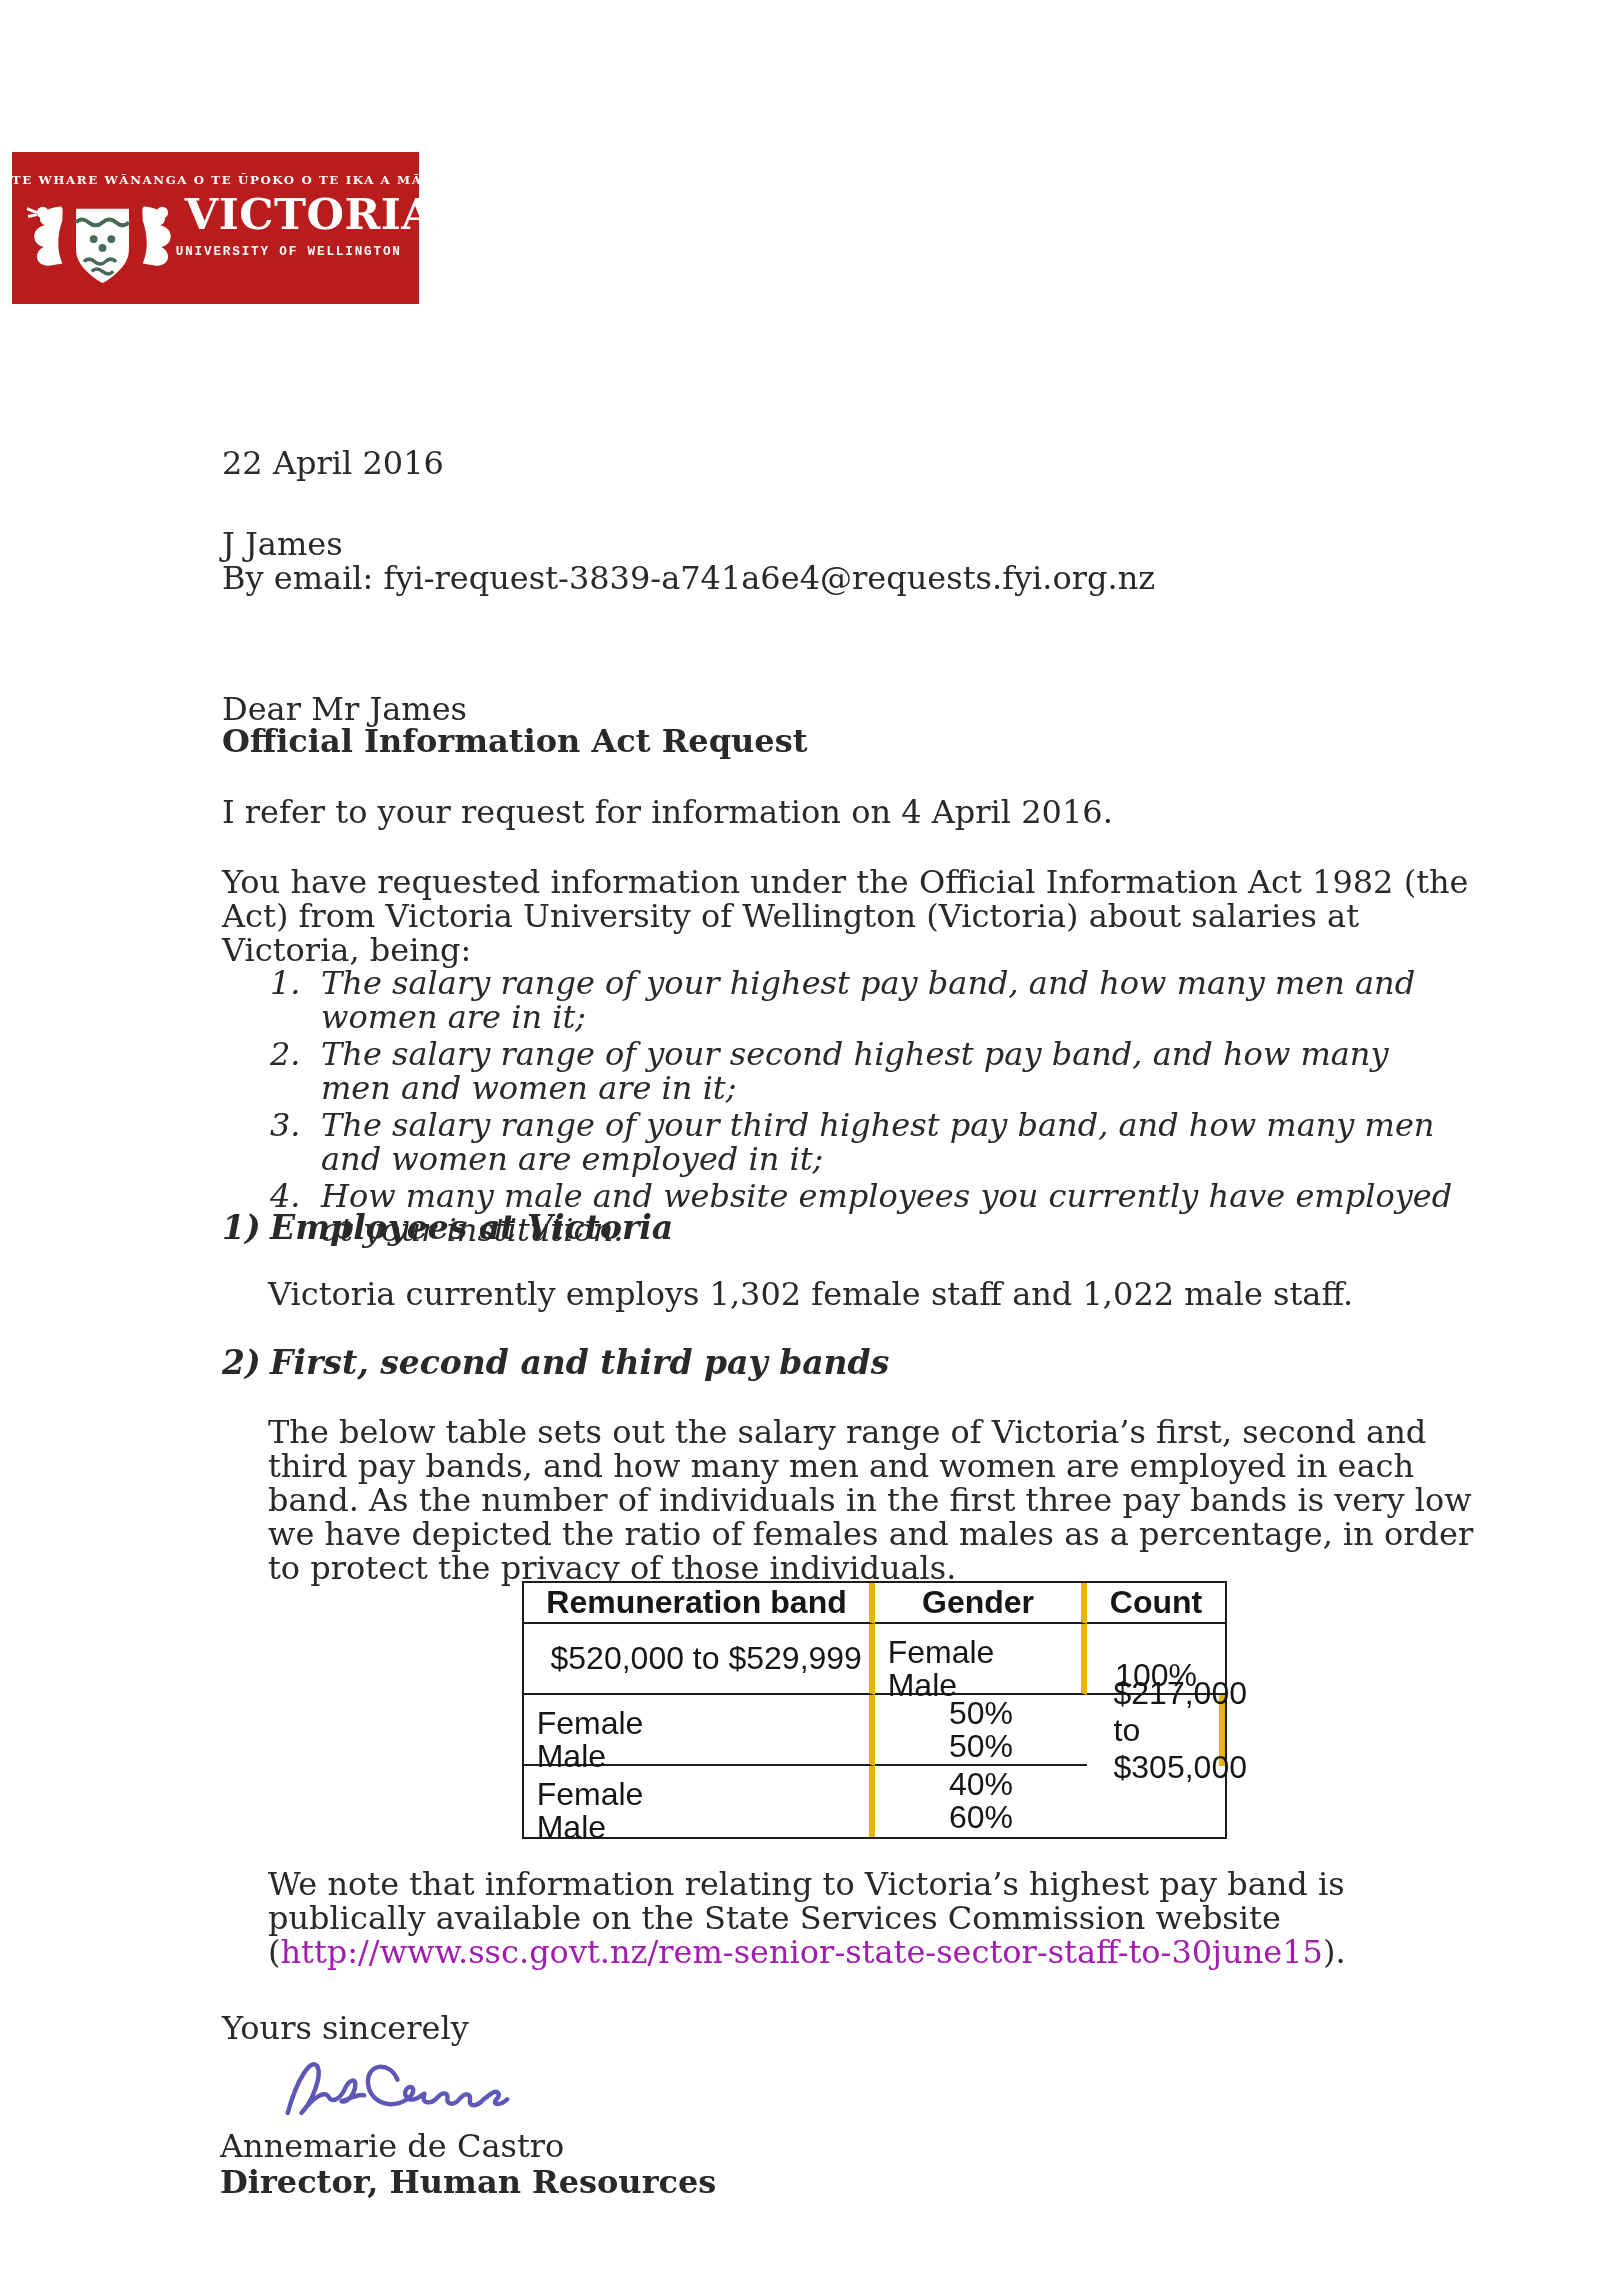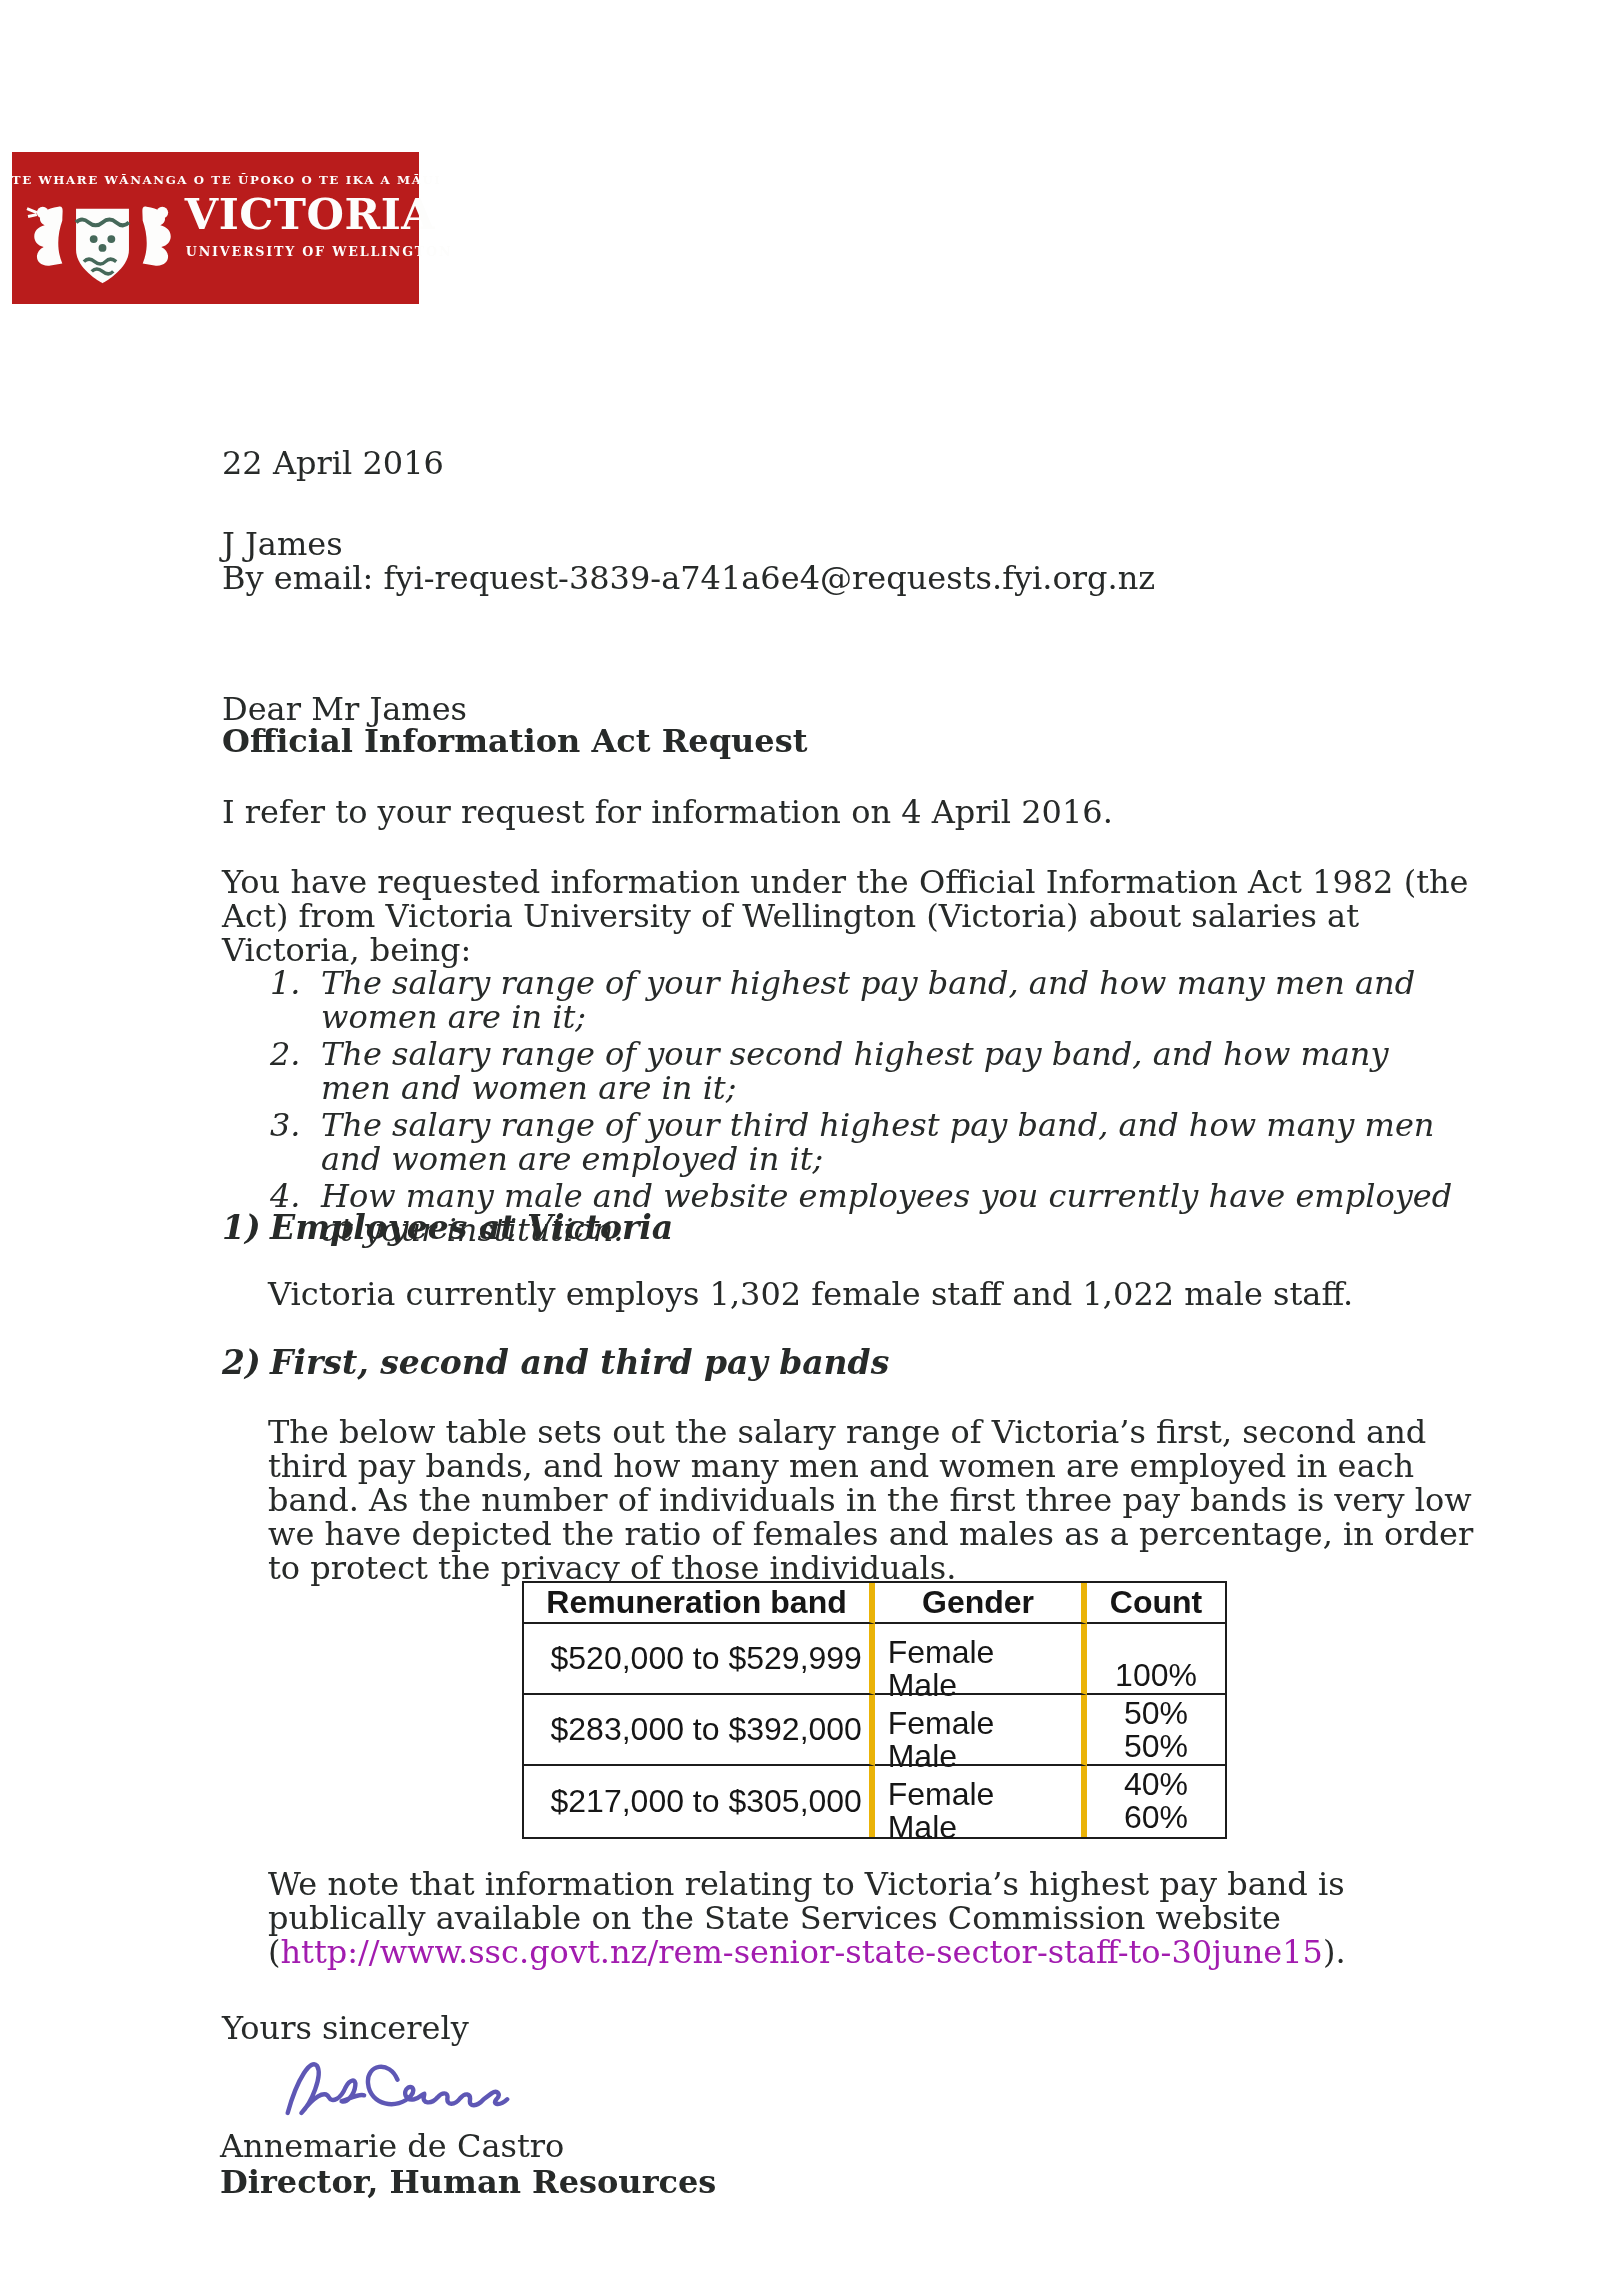--- a/index.html
+++ b/index.html
@@ -25,22 +25,22 @@
     position:absolute;top:20.6px;left:0;right:0;
     text-align:center;white-space:nowrap;
     font-size:11.8px;letter-spacing:1.6px;font-weight:bold;
   }
   .logo .crest{position:absolute;left:13.7px;top:41px;}
   .logo .vic{
     position:absolute;left:173px;top:39px;
     font-size:43px;font-weight:bold;letter-spacing:0.5px;line-height:47px;
   }
   .logo .uow{
-    position:absolute;left:174px;top:92px;
-    font-size:12.7px;font-weight:bold;letter-spacing:1.8px;white-space:nowrap;
+    position:absolute;left:164px;top:92px;
+    font-size:12.7px;font-weight:bold;letter-spacing:1.8px;white-space:nowrap;font-family:Liberation Mono, monospace;
   }
 
   
   .date{left:222px;top:446px;}
   .recipient{left:222px;top:527px;}
   .salutation{left:222px;top:692px;}
   .subject{left:222px;top:724px;}
   .intro{left:222px;top:795px;}
   .preamble{left:222px;top:865px;width:1282px;}
 
@@ -162,21 +162,20 @@
     <div class="band">$520,000 to $529,999</div>
     <div class="gcell">
       <div class="gline">Female</div>
       <div class="gline">Male</div>
     </div>
     <div class="ccell lastcol">
       <div class="gline"></div>
       <div class="gline">100%</div>
     </div>
 
-    <div class="band">$283,000 to $392,000</div>
     <div class="gcell">
       <div class="gline">Female</div>
       <div class="gline">Male</div>
     </div>
     <div class="ccell lastcol">
       <div class="gline">50%</div>
       <div class="gline">50%</div>
     </div>
 
     <div class="band lastrow">$217,000 to $305,000</div>

